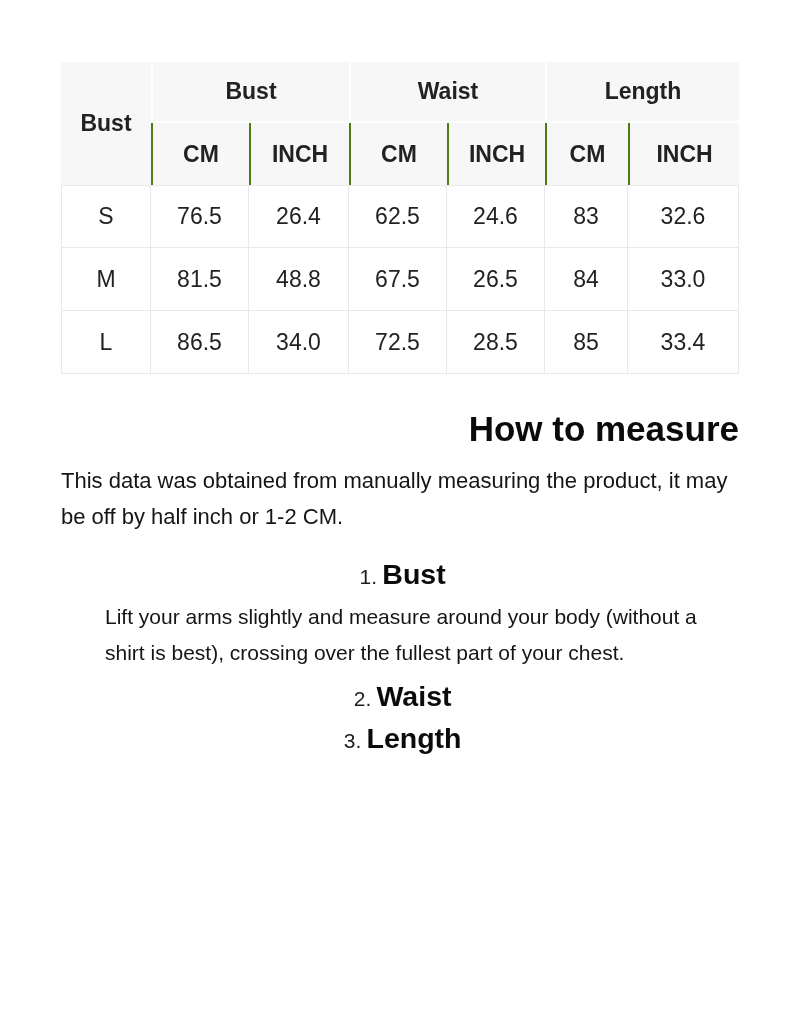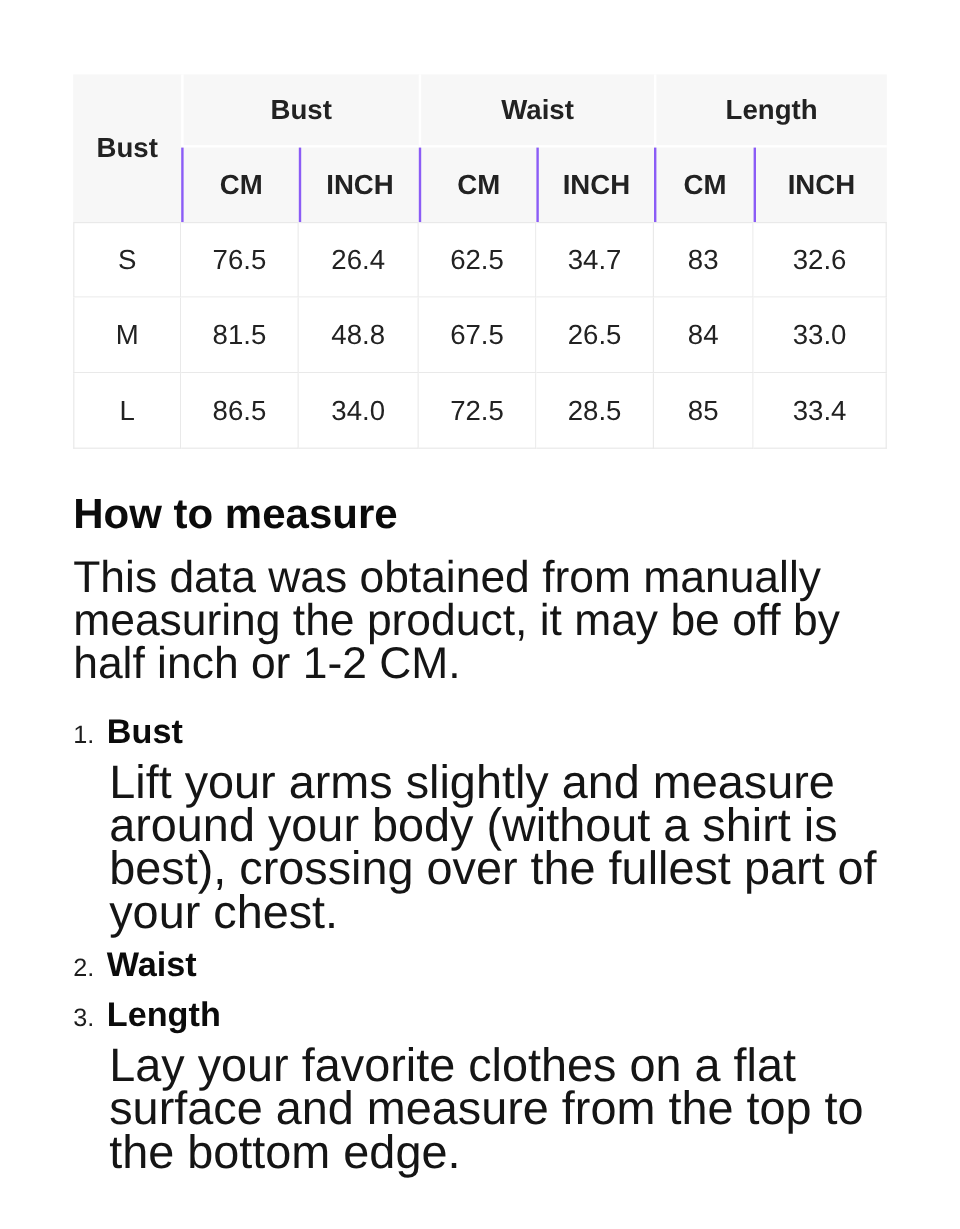--- a/index.html
+++ b/index.html
@@ -34,21 +34,21 @@
     vertical-align: middle;
     padding: 0;
   }
   th.group-th {
     height: 61px;
     border-left: 2px solid #ffffff;
     border-bottom: 2px solid #ffffff;
   }
   th.unit-th {
     height: 62px;
-    border-left: 2px solid #8b5cf6;
+    border-left: 2px solid #4d7c0f;
   }
   th.corner-th { height: 123px; }
   table.size-chart td {
     background: #ffffff;
     height: 63px;
     text-align: center;
     vertical-align: middle;
     padding: 0;
     border-right: 1px solid #e9e9e9;
     border-bottom: 1px solid #e9e9e9;
@@ -56,53 +56,55 @@
   table.size-chart td:first-child { border-left: 1px solid #e9e9e9; }
   table.size-chart tbody tr:first-child td { border-top: 1px solid #e9e9e9; }
 
   
   h2.htm-title {
     font-size: 35px;
     line-height: 42px;
     font-weight: bold;
     color: #0b0b0b;
     margin: 34px 0 13px 0;
+    text-align: right;
   }
   p.htm-intro {
-    font-size: 37px;
+    font-size: 22px;
     line-height: 36px;
     color: #151515;
     margin: 0 0 22px 0;
   }
   .steps { margin: 0; padding: 0; }
   .step {
     position: relative;
     padding-left: 28px;
     margin: 0;
   }
   .step-term {
     font-size: 28.5px;
     line-height: 34px;
     font-weight: bold;
     color: #0b0b0b;
     margin: 0 0 5px 0;
+    text-align: center;
   }
   .step-number {
     display: inline-block;
     width: 28px;
     margin-left: -28px;
     font-size: 21px;
     font-weight: normal;
     color: #1d1d1d;
   }
   .step-desc {
-    font-size: 39px;
+    font-size: 21px;
     line-height: 36px;
     color: #151515;
-    margin: 0 0 8px 2px;
+    margin: 0 0 8px 16px;
   }
 </style>
 </head>
 <body>
 
 <div class="page">
 
   <table class="size-chart">
     <colgroup>
       <col style="width:90px">
@@ -128,21 +130,21 @@
         <th class="unit-th">CM</th>
         <th class="unit-th">INCH</th>
       </tr>
     </thead>
     <tbody>
       <tr>
         <td>S</td>
         <td>76.5</td>
         <td>26.4</td>
         <td>62.5</td>
-        <td>34.7</td>
+        <td>24.6</td>
         <td>83</td>
         <td>32.6</td>
       </tr>
       <tr>
         <td>M</td>
         <td>81.5</td>
         <td>48.8</td>
         <td>67.5</td>
         <td>26.5</td>
         <td>84</td>
@@ -167,17 +169,16 @@
   <div class="steps">
     <div class="step">
       <h3 class="step-term"><span class="step-number">1.</span><span>Bust</span></h3>
       <p class="step-desc">Lift your arms slightly and measure around your body (without a shirt is best), crossing over the fullest part of your chest.</p>
     </div>
     <div class="step">
       <h3 class="step-term"><span class="step-number">2.</span><span>Waist</span></h3>
     </div>
     <div class="step">
       <h3 class="step-term"><span class="step-number">3.</span><span>Length</span></h3>
-      <p class="step-desc">Lay your favorite clothes on a flat surface and measure from the top to the bottom edge.</p>
     </div>
   </div>
 
 </div>
 
 </body></html>

